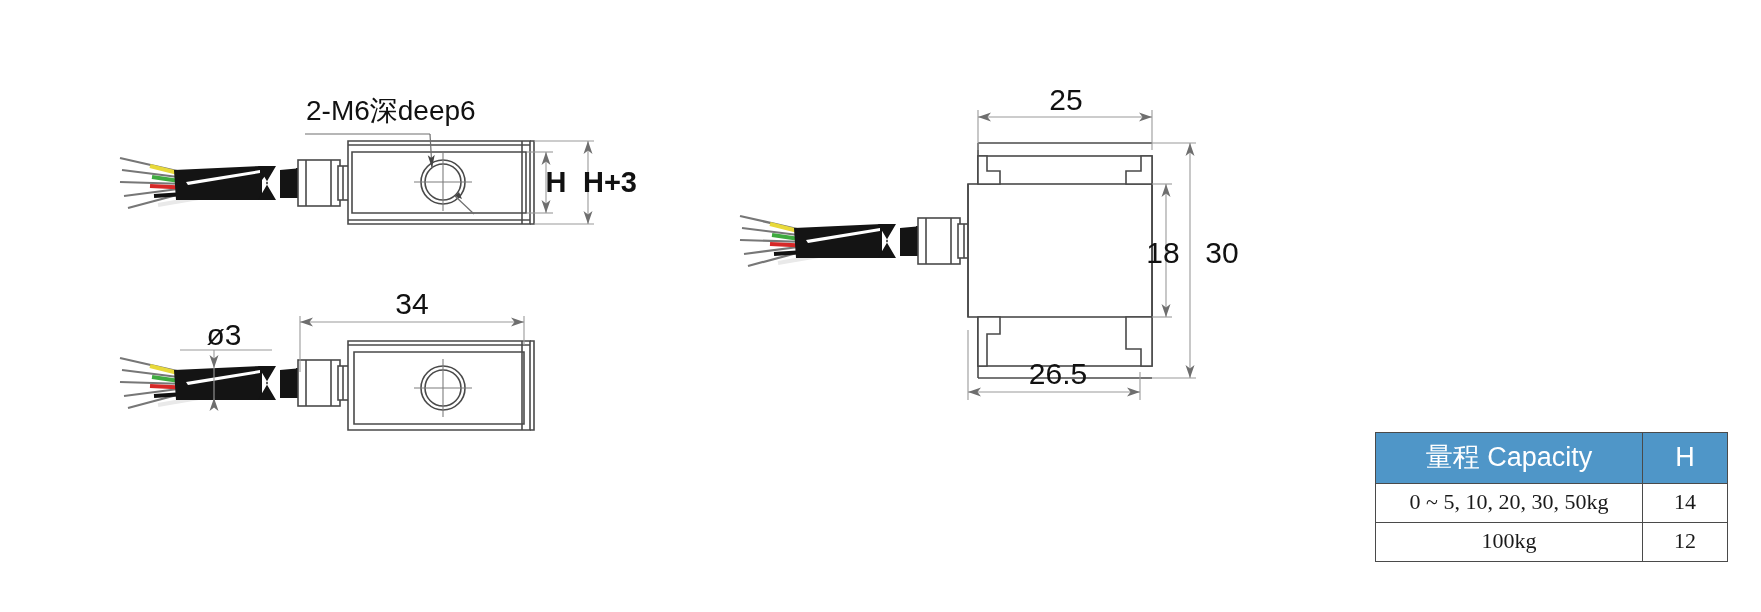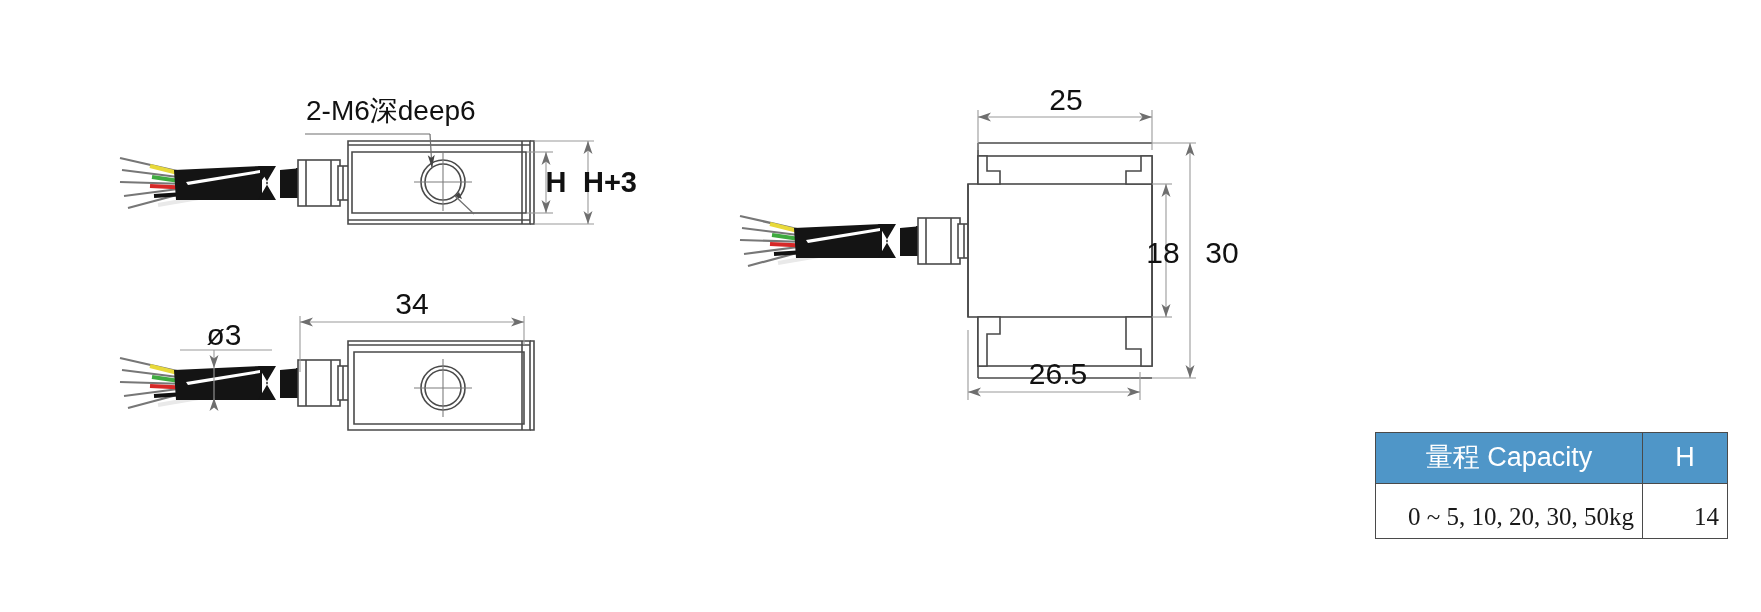--- a/index.html
+++ b/index.html
@@ -14,21 +14,21 @@
              background:#fff;}
   .cap-table th,.cap-table td{
         border:1px solid #4a4a4a;
         font-family:"Liberation Serif","DejaVu Serif",serif;
         text-align:center;white-space:nowrap;}
   .cap-table thead th{background:#4f96c8;color:#fff;
         font-family:"Liberation Sans",sans-serif;
         font-weight:400;font-size:27px;padding:6px 10px 8px;}
   .cap-table thead th.c1{width:246px;margin-left:45px;}
   .cap-table thead th.c2{width:64px;}
-  .cap-table tbody td{font-size:25px;color:#1a1a1a;padding:19px 8px 7px;text-align:right;}
+  .cap-table tbody td{font-size:22px;color:#1a1a1a;padding:5px 8px 7px;}
   .cap-table tbody td.c1{width:246px;}
   .cap-table tbody td.c2{width:64px;}
 </style>
 </head>
 <body>
 
 <div class="stage">
 
 <svg width="1761" height="612" viewBox="0 0 1761 612">
   <defs>
@@ -303,16 +303,20 @@
     <tr>
       <th class="c1">量程 Capacity</th>
       <th class="c2">H</th>
     </tr>
   </thead>
   <tbody>
     <tr>
       <td class="c1">0 ~ 5, 10, 20, 30, 50kg</td>
       <td class="c2">14</td>
     </tr>
+    <tr>
+      <td class="c1">100kg</td>
+      <td class="c2">12</td>
+    </tr>
   </tbody>
 </table>
 
 </div>
 
 </body></html>

